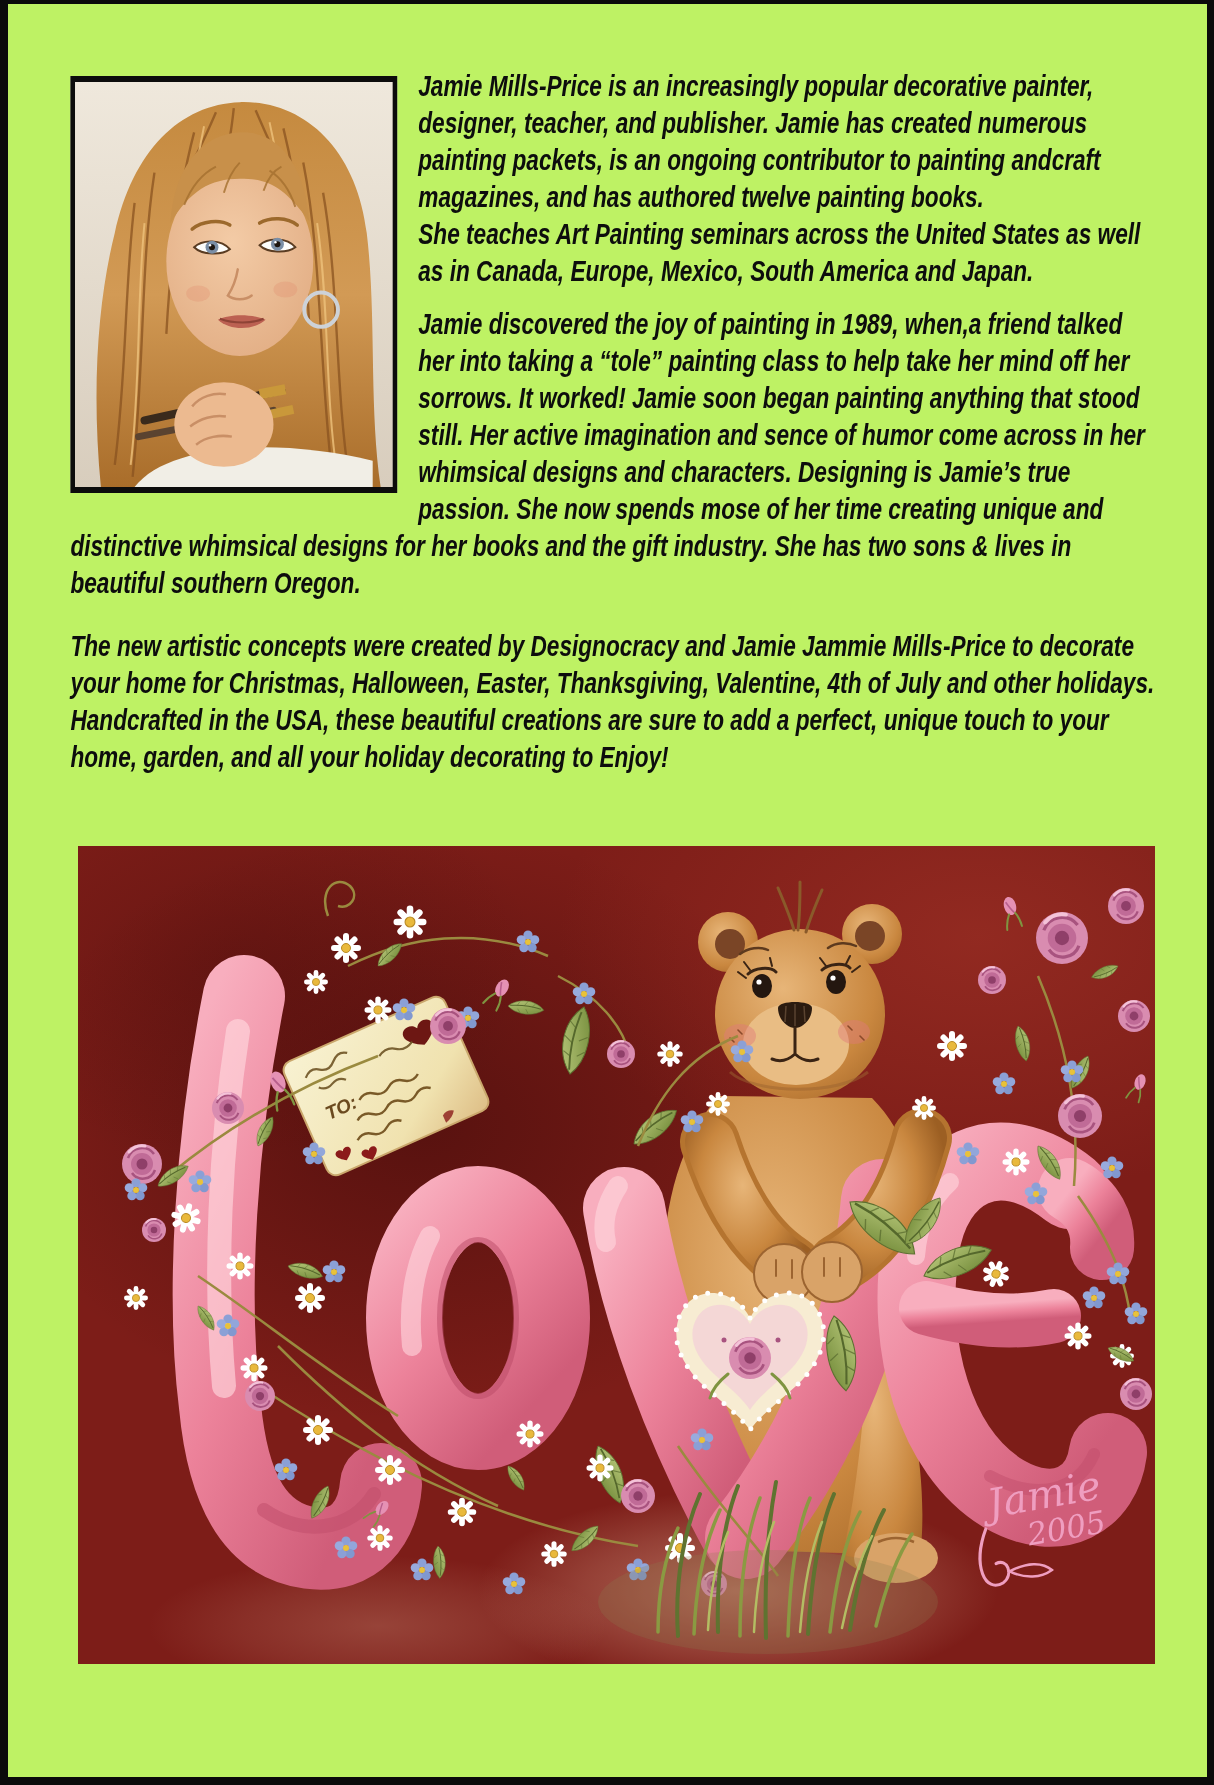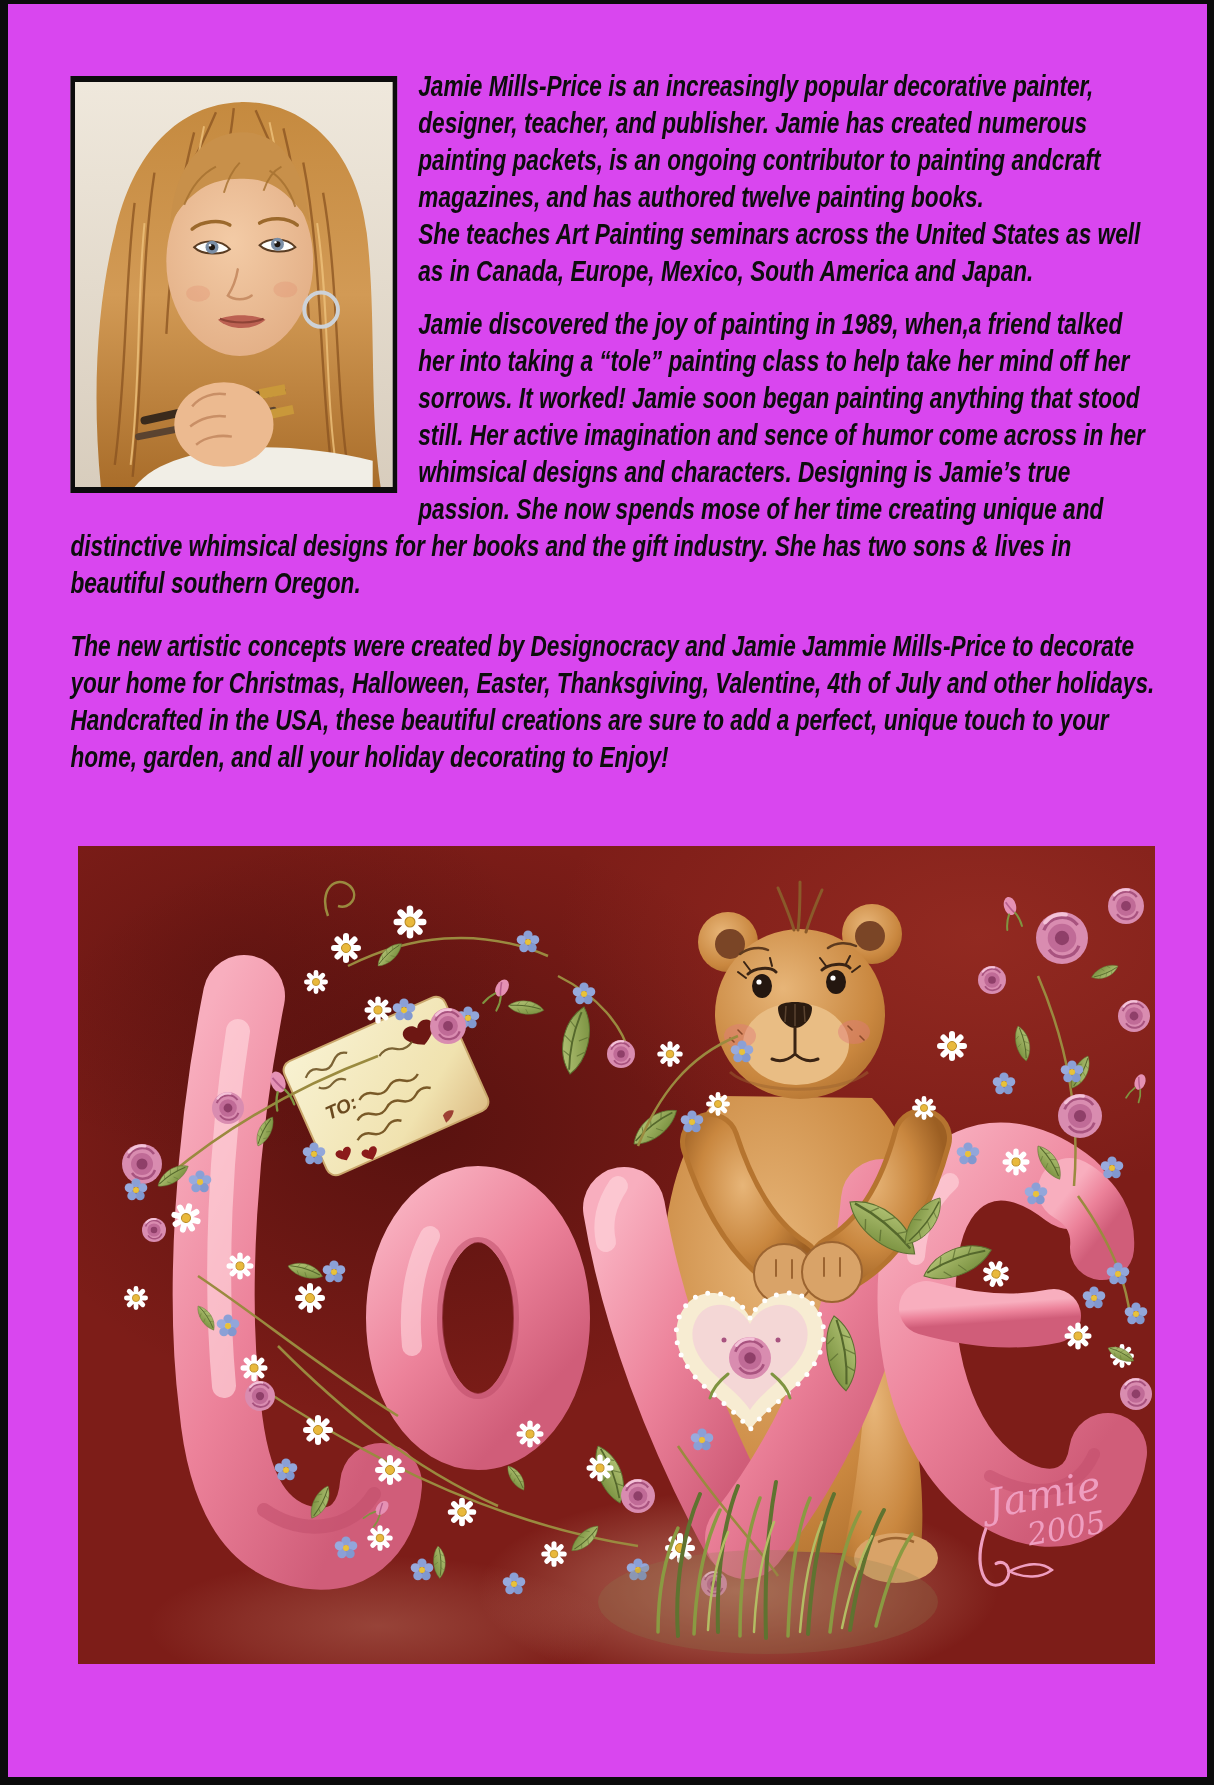--- a/index.html
+++ b/index.html
@@ -1,19 +1,19 @@
 <!DOCTYPE html>
 <html><head>
 <meta charset="utf-8">
 <style>
   html,body{margin:0;padding:0;background:#444;}
   .page{
     position:relative;
     width:1214px;height:1785px;
-    background:#d946ef;
+    background:#bef264;
     box-sizing:border-box;
     border:solid #0b0b0b;
     border-width:4px 7px 8px 8px;
     overflow:hidden;
     font-family:"Liberation Sans", sans-serif;
   }
   .bio{
     width:1557px;
     transform:scaleX(0.78);
     transform-origin:0 0;

